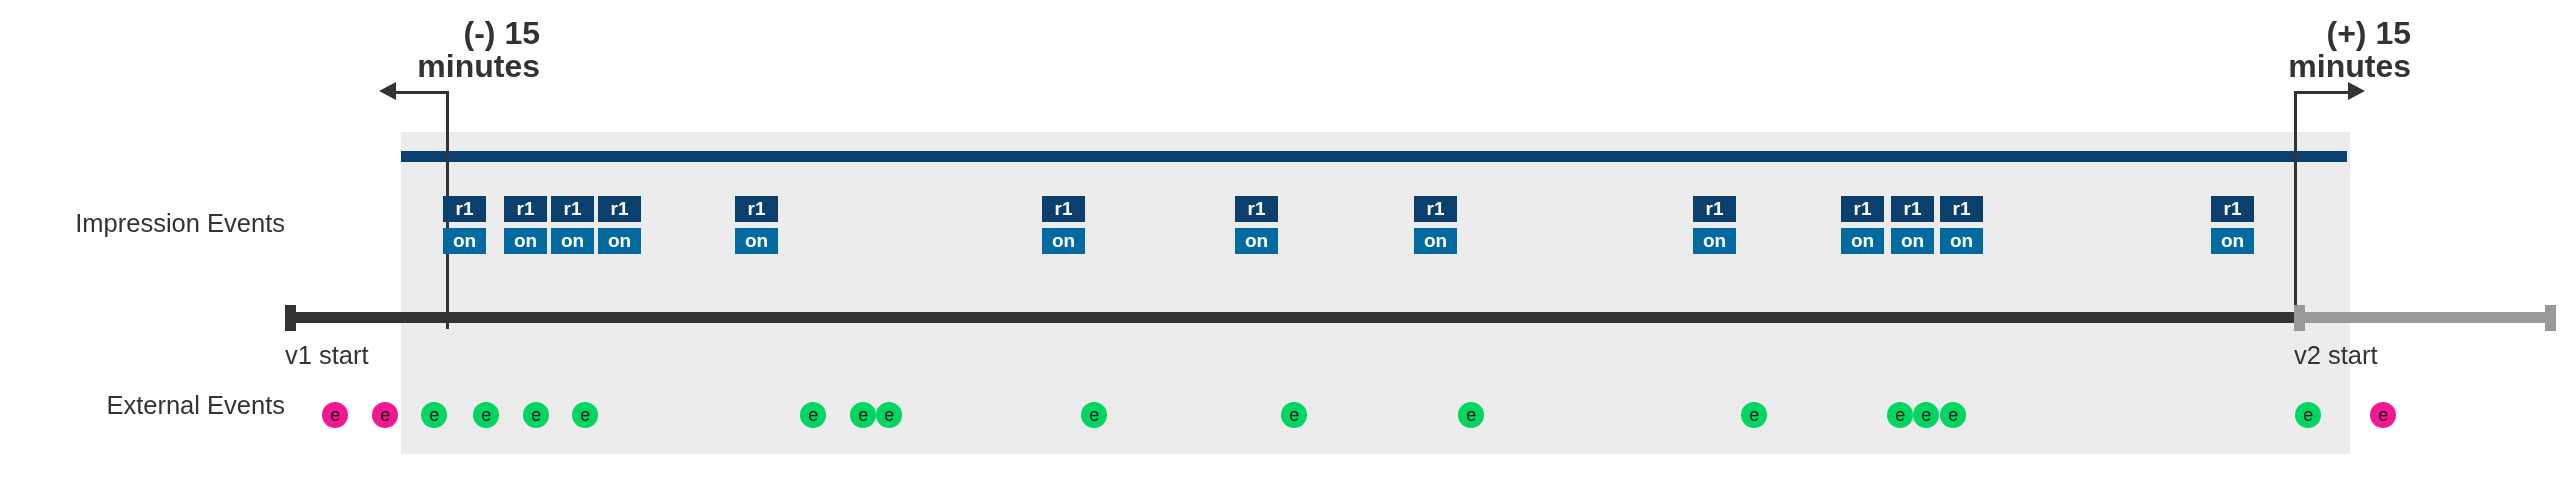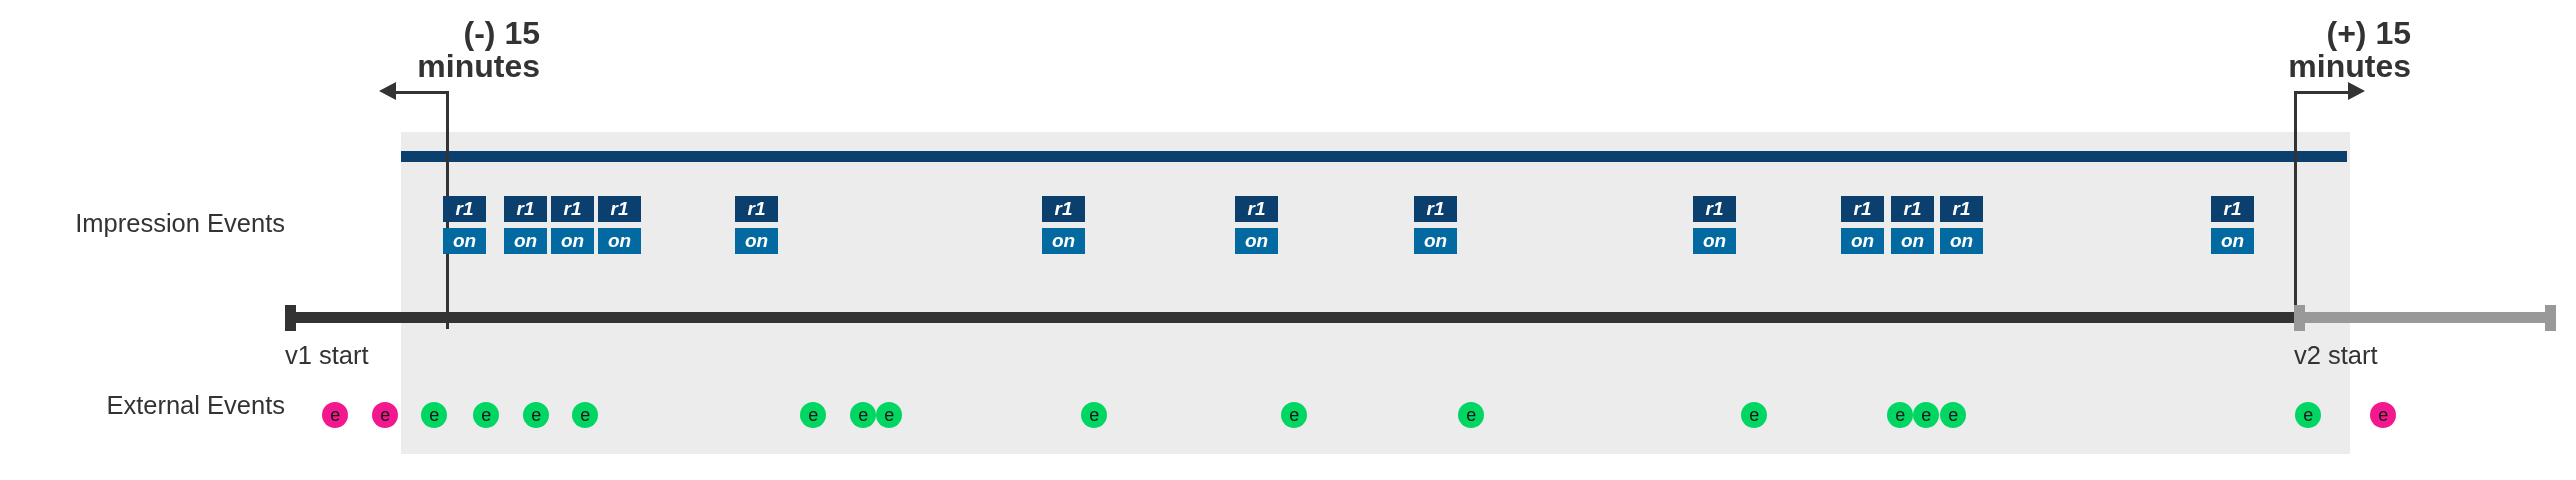--- a/index.html
+++ b/index.html
@@ -142,21 +142,20 @@
     top: 341px;
   }
   #v1-label { left: 285px; text-align: center; }
   #v2-label { left: 2294px; }
 
   
   .badge-stack {
     position: absolute;
     top: 196px;
     width: 55px;
-    font-style: italic;
   }
   .badge {
     display: block;
     width: 43px;
     height: 26.4px;
     line-height: 26.4px;
     text-align: center;
     font-size: 19px;
     font-weight: 600;
     color: #ffffff;

